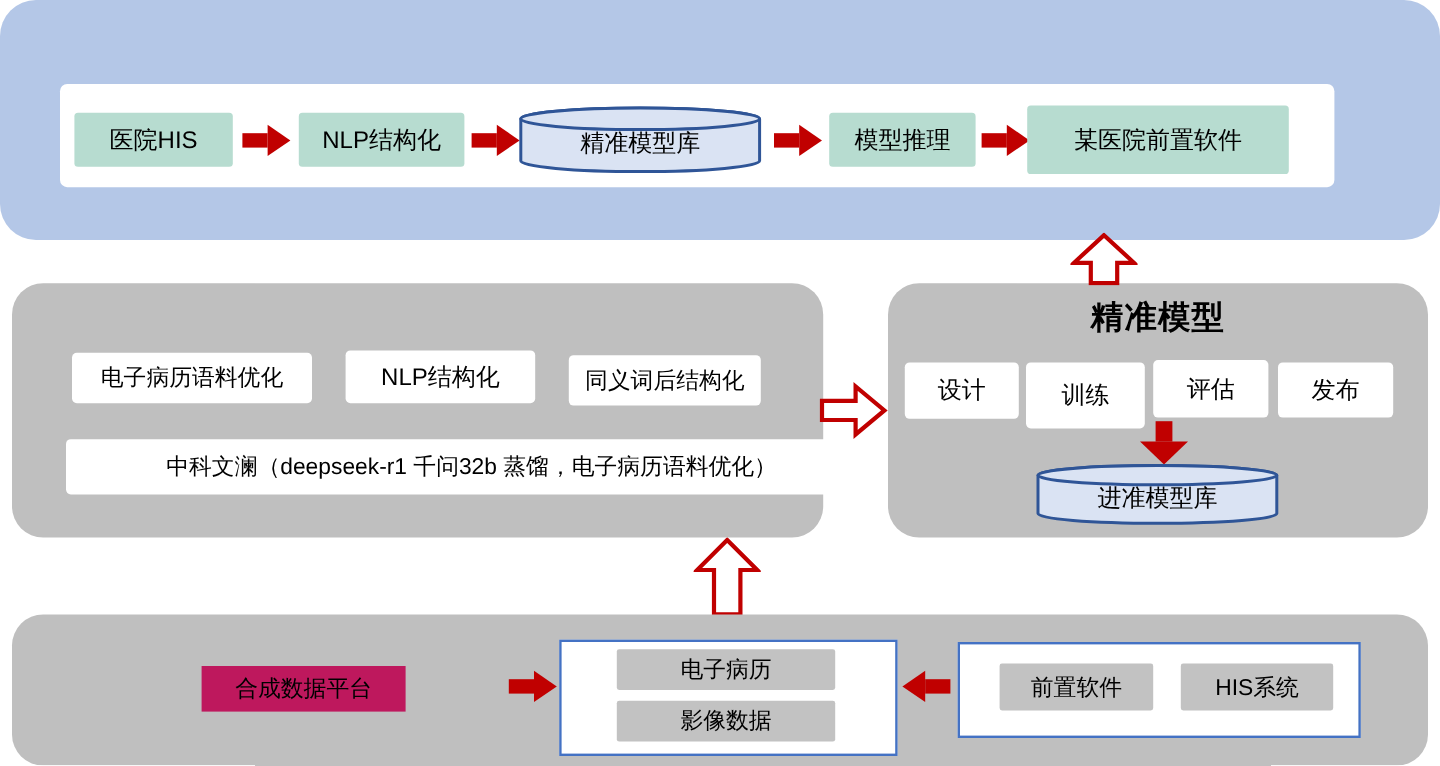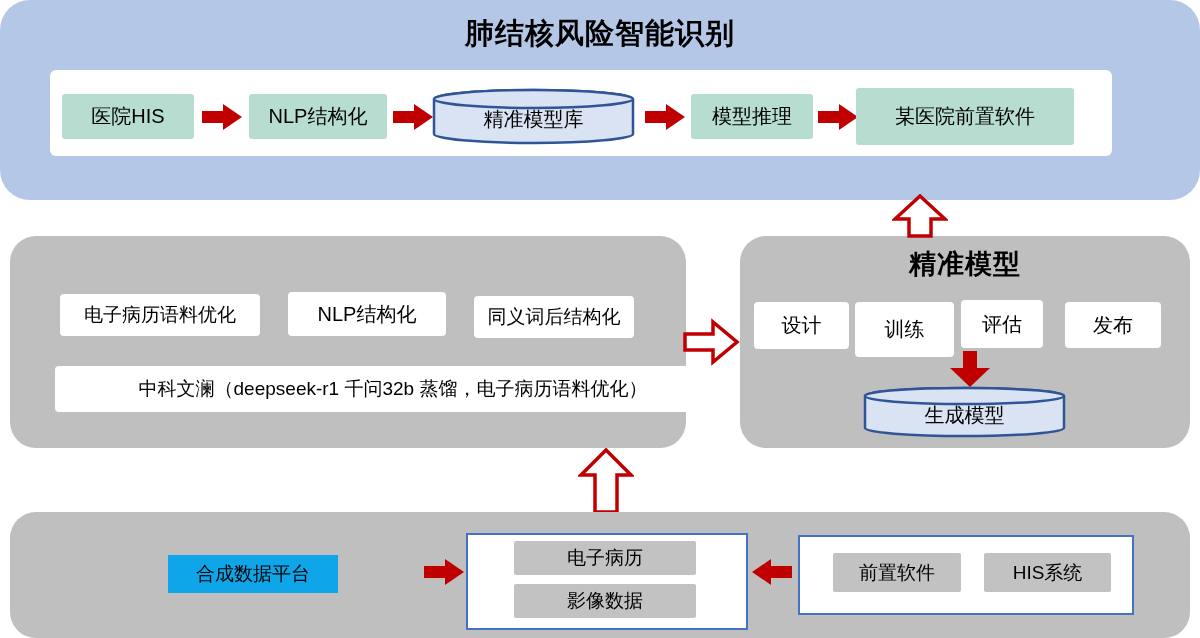--- a/index.html
+++ b/index.html
@@ -46,21 +46,20 @@
   .cylinder{position:absolute;}
   .cylinder svg{position:absolute;left:0;top:0;}
   .cylinder .cyl-label{position:absolute;left:0;right:0;top:0;bottom:0;display:flex;align-items:center;justify-content:center;font-size:20px;padding-top:6px;}
 </style>
 </head>
 <body>
 
 <div id="canvas">
 
   <div class="abs top-section"></div>
-  <div class="abs big-title">肺结核风险智能识别</div>
   <div class="abs pipeline-strip"></div>
 
   <div class="abs center teal-box" style="left:62px;top:94px;width:132px;height:45px;">医院HIS</div>
 
   <div class="sarrow right" style="left:202px;top:104px;">
       <div class="bar"></div>
       <div class="head"></div>
     </div>
 
   <div class="abs center teal-box" style="left:249px;top:94px;width:138px;height:45px;">NLP结构化</div>
@@ -101,47 +100,47 @@
 
   <svg class="abs" style="left:682px;top:317px;" width="58" height="50" viewBox="0 0 58 50">
     <path d="M3 17 H31 V5 L55 25 L31 45 V33 H3 Z" fill="#ffffff" stroke="#c00000" stroke-width="3.5" stroke-linejoin="miter"></path>
   </svg>
 
   <div class="abs gray-container prec-container"></div>
   <div class="abs section-title prec-title">精准模型</div>
 
   <div class="abs center white-box" style="left:754px;top:302px;width:95px;height:47px;font-size:20px;">设计</div>
   <div class="abs center white-box" style="left:855px;top:302px;width:99px;height:55px;font-size:20px;">训练</div>
-  <div class="abs center white-box" style="left:961px;top:300px;width:82px;height:48px;font-size:20px;">评估</div>
+  <div class="abs center white-box" style="left:961px;top:300px;width:96px;height:48px;font-size:20px;">评估</div>
   <div class="abs center white-box" style="left:1065px;top:302px;width:96px;height:46px;font-size:20px;">发布</div>
 
   <div class="sarrow down" style="left:950px;top:351px;">
       <div class="bar"></div>
       <div class="head"></div>
     </div>
 
   <div class="cylinder" style="left:862px;top:386px;width:205px;height:52px;">
     <svg width="205" height="52" viewBox="0 0 205 52">
       <path d="M3 10 a99.5 8 0 0 1 199 0 v32 a99.5 8 0 0 1 -199 0 z" fill="#dae3f3" stroke="#2f5597" stroke-width="2.5"></path>
       <ellipse cx="102.5" cy="10" rx="99.5" ry="8" fill="#dae3f3" stroke="#2f5597" stroke-width="2.5"></ellipse>
     </svg>
-    <span class="cyl-label">生成模型</span>
+    <span class="cyl-label">进准模型库</span>
   </div>
 
   <svg class="abs" style="left:892px;top:194px;" width="56" height="44" viewBox="0 0 56 44">
     <path d="M28 2 L53 25 H39 V42 H17 V25 H3 Z" fill="#ffffff" stroke="#c00000" stroke-width="3.5" stroke-linejoin="miter"></path>
   </svg>
 
   <svg class="abs" style="left:578px;top:448px;" width="56" height="66" viewBox="0 0 56 66">
     <path d="M28 2 L53 27 H39 V64 H17 V27 H3 Z" fill="#ffffff" stroke="#c00000" stroke-width="3.5" stroke-linejoin="miter"></path>
   </svg>
 
   <div class="abs gray-container bottom-container"></div>
 
-  <div class="abs center" style="left:168px;top:555px;width:170px;height:38px;background:#0ea5e9;font-size:19px;">合成数据平台</div>
+  <div class="abs center" style="left:168px;top:555px;width:170px;height:38px;background:#be185d;font-size:19px;">合成数据平台</div>
 
   <div class="sarrow right" style="left:424px;top:559px;">
       <div class="bar"></div>
       <div class="head"></div>
     </div>
 
   <div class="abs blue-frame" style="left:466px;top:533px;width:278px;height:93px;"></div>
   <div class="abs center gray-item" style="left:514px;top:541px;width:182px;height:34px;">电子病历</div>
   <div class="abs center gray-item" style="left:514px;top:584px;width:182px;height:34px;text-align:right;">影像数据</div>
 

